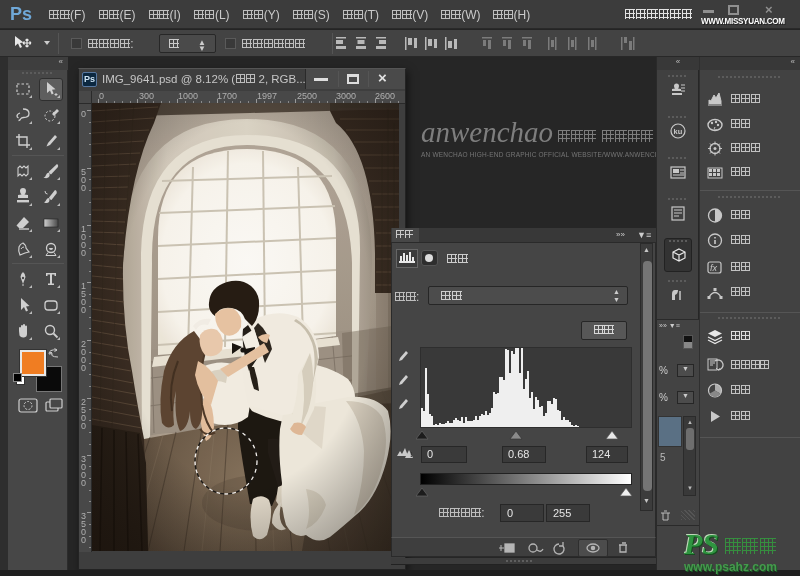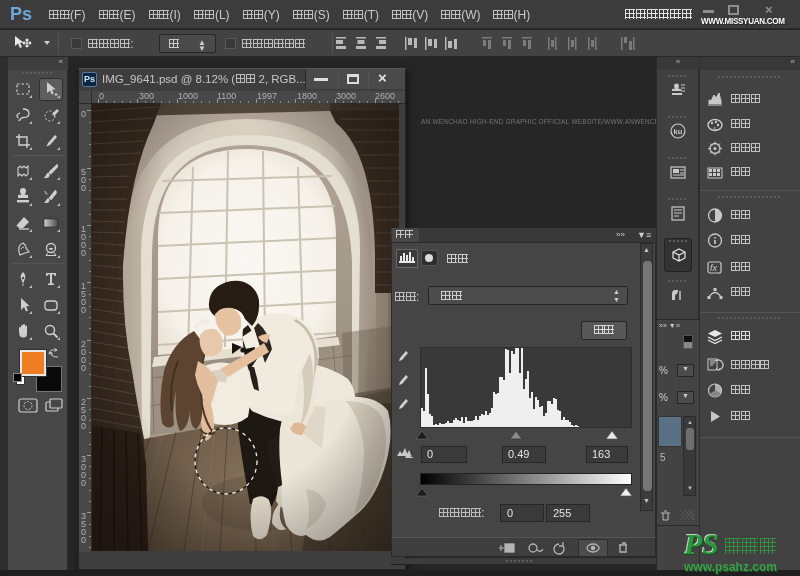--- a/index.html
+++ b/index.html
@@ -85,20 +85,21 @@
         <rect x="293" y="4" width="3" height="9"></rect>
         <rect x="285" y="0" width="1.5" height="13"></rect>
         <rect x="297" y="0" width="1.5" height="13"></rect>
     </g>
   </svg>
 </div>
 
 <div class="abs" style="left:68px;top:57px;width:732px;height:519px;background:#262626"></div>
 
 <div class="abs" style="left:421px;top:116px;width:238px;height:52px;overflow:hidden;white-space:nowrap">
+  <div style="font-family:'Liberation Serif',serif;font-style:italic;font-size:29px;color:#7e7e7e;letter-spacing:0">anwenchao<span style="font-family:'Liberation Sans';font-style:normal;font-weight:bold;font-size:15px;color:#858585"> <i class="c"></i><i class="c"></i><i class="c"></i> <i class="c"></i><i class="c"></i><i class="c"></i><i class="c"></i></span></div>
   <div style="font-size:6.5px;color:#757575;letter-spacing:.2px;margin-top:2px">AN&nbsp;WENCHAO&nbsp;HIGH-END&nbsp;GRAPHIC&nbsp;OFFICIAL&nbsp;WEBSITE/WWW.ANWENCHAO.COM</div>
 </div>
 
 <div class="abs" style="left:0;top:57px;width:8px;height:519px;background:#2e2e2e"></div>
 <div class="abs" style="left:8px;top:57px;width:60px;height:519px;background:#474747;border-right:1px solid #2c2c2c">
   <div class="abs" style="left:0;top:0;width:60px;height:13px;background:#3e3e3e;color:#bbb;font-size:8px;text-align:right"><span style="margin-right:5px">«</span></div>
   <div class="abs" style="left:14px;top:15px;width:32px;height:2px;background:repeating-linear-gradient(to right,#5c5c5c 0 2px,transparent 2px 4px)"></div>
   <div style="position:absolute;left:0;top:0;width:60px;height:519px">
       <svg style="position:absolute;left:6px;top:23px" width="18" height="18" viewBox="0 0 18 18">
         <rect x="3" y="4" width="12" height="10" fill="none" stroke="#cfcfcf" stroke-width="1.2" stroke-dasharray="2.5 2"></rect>
@@ -247,33 +248,33 @@
       <span style="position:absolute;left:54px;top:10px;width:1px;height:3px;background:#8a8a8a"></span>
       <span style="position:absolute;left:62px;top:10px;width:1px;height:3px;background:#8a8a8a"></span>
       <span style="position:absolute;left:70px;top:10px;width:1px;height:3px;background:#8a8a8a"></span>
       <span style="position:absolute;left:78px;top:10px;width:1px;height:3px;background:#8a8a8a"></span>
       <span style="position:absolute;left:87px;top:0px;font-size:9px;color:#b0b0b0">1000</span>
       <span style="position:absolute;left:86px;top:8px;width:1px;height:5px;background:#9a9a9a"></span>
       <span style="position:absolute;left:94px;top:10px;width:1px;height:3px;background:#8a8a8a"></span>
       <span style="position:absolute;left:102px;top:10px;width:1px;height:3px;background:#8a8a8a"></span>
       <span style="position:absolute;left:110px;top:10px;width:1px;height:3px;background:#8a8a8a"></span>
       <span style="position:absolute;left:118px;top:10px;width:1px;height:3px;background:#8a8a8a"></span>
-      <span style="position:absolute;left:126px;top:0px;font-size:9px;color:#b0b0b0">1100</span>
+      <span style="position:absolute;left:126px;top:0px;font-size:9px;color:#b0b0b0">1700</span>
       <span style="position:absolute;left:126px;top:8px;width:1px;height:5px;background:#9a9a9a"></span>
       <span style="position:absolute;left:133px;top:10px;width:1px;height:3px;background:#8a8a8a"></span>
       <span style="position:absolute;left:141px;top:10px;width:1px;height:3px;background:#8a8a8a"></span>
       <span style="position:absolute;left:149px;top:10px;width:1px;height:3px;background:#8a8a8a"></span>
       <span style="position:absolute;left:157px;top:10px;width:1px;height:3px;background:#8a8a8a"></span>
       <span style="position:absolute;left:166px;top:0px;font-size:9px;color:#b0b0b0">1997</span>
       <span style="position:absolute;left:165px;top:8px;width:1px;height:5px;background:#9a9a9a"></span>
       <span style="position:absolute;left:173px;top:10px;width:1px;height:3px;background:#8a8a8a"></span>
       <span style="position:absolute;left:181px;top:10px;width:1px;height:3px;background:#8a8a8a"></span>
       <span style="position:absolute;left:189px;top:10px;width:1px;height:3px;background:#8a8a8a"></span>
       <span style="position:absolute;left:197px;top:10px;width:1px;height:3px;background:#8a8a8a"></span>
-      <span style="position:absolute;left:206px;top:0px;font-size:9px;color:#b0b0b0">1800</span>
+      <span style="position:absolute;left:206px;top:0px;font-size:9px;color:#b0b0b0">2500</span>
       <span style="position:absolute;left:204px;top:8px;width:1px;height:5px;background:#9a9a9a"></span>
       <span style="position:absolute;left:212px;top:10px;width:1px;height:3px;background:#8a8a8a"></span>
       <span style="position:absolute;left:220px;top:10px;width:1px;height:3px;background:#8a8a8a"></span>
       <span style="position:absolute;left:228px;top:10px;width:1px;height:3px;background:#8a8a8a"></span>
       <span style="position:absolute;left:236px;top:10px;width:1px;height:3px;background:#8a8a8a"></span>
       <span style="position:absolute;left:245px;top:0px;font-size:9px;color:#b0b0b0">3000</span>
       <span style="position:absolute;left:244px;top:8px;width:1px;height:5px;background:#9a9a9a"></span>
       <span style="position:absolute;left:252px;top:10px;width:1px;height:3px;background:#8a8a8a"></span>
       <span style="position:absolute;left:260px;top:10px;width:1px;height:3px;background:#8a8a8a"></span>
       <span style="position:absolute;left:268px;top:10px;width:1px;height:3px;background:#8a8a8a"></span>
@@ -708,22 +709,22 @@
         <polygon points="6,2 12,10 0,10" fill="#1c1c1c" stroke="#666" stroke-width=".7"></polygon>
         <polygon points="100,2 106,10 94,10" fill="#8a8a8a" stroke="#333" stroke-width=".7"></polygon>
         <polygon points="196,2 202,10 190,10" fill="#e8e8e8" stroke="#555" stroke-width=".7"></polygon>
       </svg>
 
     <svg class="abs" style="left:3px;top:203px" width="24" height="16">
         <path d="M2 10 l3 -5 2 3 3 -6 3 8 z M14 4 l4 8 h-8 z" fill="#c9c9c9"></path>
         <text x="15" y="11" font-size="8" fill="#333" font-weight="bold">!</text>
       </svg>
     <div class="abs" style="left:29px;top:203px;width:46px;height:17px;background:#3a3a3a;border:1px solid #272727;color:#e5e5e5;font-size:11px;padding:1px 0 0 5px">0</div>
-    <div class="abs" style="left:110px;top:203px;width:44px;height:17px;background:#3a3a3a;border:1px solid #272727;color:#e5e5e5;font-size:11px;padding:1px 0 0 5px">0.49</div>
-    <div class="abs" style="left:194px;top:203px;width:42px;height:17px;background:#3a3a3a;border:1px solid #272727;color:#e5e5e5;font-size:11px;padding:1px 0 0 5px">163</div>
+    <div class="abs" style="left:110px;top:203px;width:44px;height:17px;background:#3a3a3a;border:1px solid #272727;color:#e5e5e5;font-size:11px;padding:1px 0 0 5px">0.68</div>
+    <div class="abs" style="left:194px;top:203px;width:42px;height:17px;background:#3a3a3a;border:1px solid #272727;color:#e5e5e5;font-size:11px;padding:1px 0 0 5px">124</div>
 
     <div class="abs" style="left:28px;top:230px;width:212px;height:12px;background:linear-gradient(to right,#000,#fff);border:1px solid #222"></div>
     <svg class="abs" style="left:24px;top:243px" width="220" height="12">
         <polygon points="6,2 12,10 0,10" fill="#1c1c1c" stroke="#666" stroke-width=".7"></polygon>
         <polygon points="210,2 216,10 204,10" fill="#f0f0f0" stroke="#555" stroke-width=".7"></polygon>
       </svg>
 
     <div class="abs" style="left:47px;top:263px;font-size:12px;color:#c8c8c8"><i class="c"></i><i class="c"></i><i class="c"></i><i class="c"></i>:</div>
     <div class="abs" style="left:108px;top:261px;width:44px;height:18px;background:#3a3a3a;border:1px solid #272727;color:#e5e5e5;font-size:11px;padding:2px 0 0 6px">0</div>
     <div class="abs" style="left:154px;top:261px;width:44px;height:18px;background:#3a3a3a;border:1px solid #272727;color:#e5e5e5;font-size:11px;padding:2px 0 0 6px">255</div>

